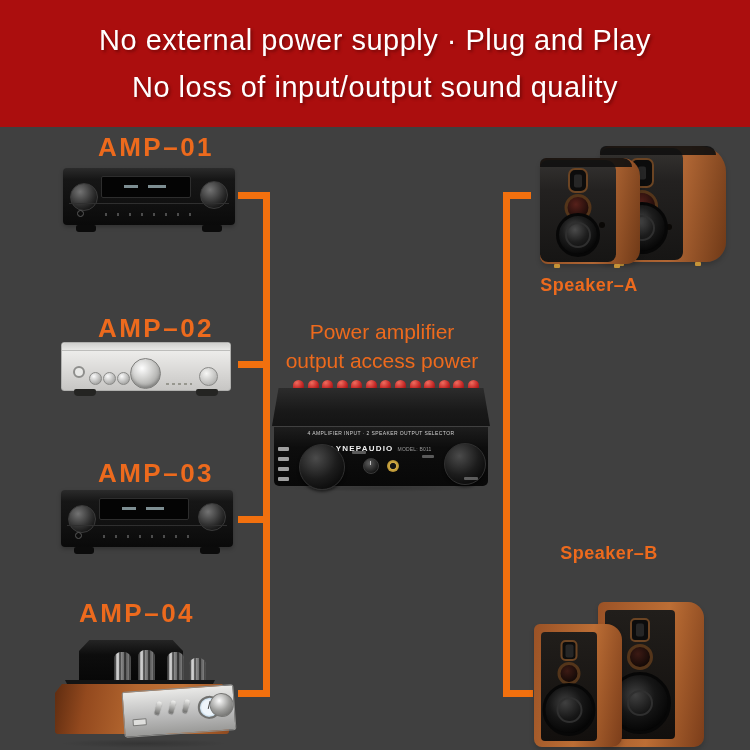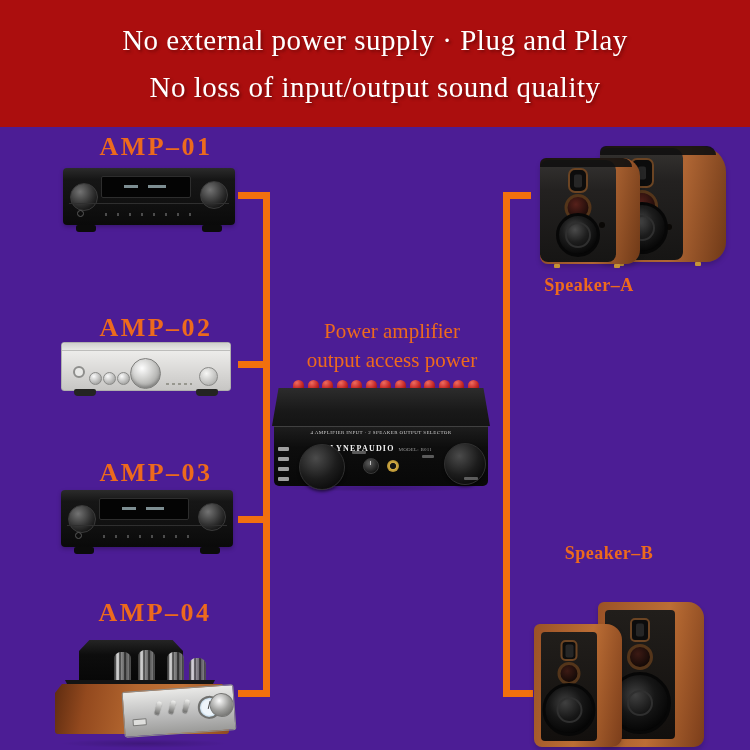--- a/index.html
+++ b/index.html
@@ -1,31 +1,31 @@
 <!DOCTYPE html>
 <html><head>
 <meta charset="utf-8">
 <style>
   html,body{margin:0;padding:0;background:#fff;}
-  .stage{position:relative;width:750px;height:750px;background:#4c1d95;overflow:hidden;
-         font-family:Liberation Serif, serif;}
+  .stage{position:relative;width:750px;height:750px;background:#404040;overflow:hidden;
+         font-family:Liberation Sans, sans-serif;}
 
   
   .banner{position:absolute;left:0;top:0;width:750px;height:127px;background:#ab0e0e;
           display:flex;flex-direction:column;align-items:center;justify-content:center;gap:14px;}
   .banner .bl{color:#ffffff;font-size:29px;letter-spacing:.5px;white-space:nowrap;
               text-shadow:2px 2px 3px rgba(60,0,0,.45);}
 
   
   .lbl{position:absolute;color:#ed6a1d;font-weight:700;white-space:nowrap;
        transform:translate(-50%,-50%);}
   .lbl.amp{font-size:26px;letter-spacing:2.5px;}
   .lbl.spk{font-size:18px;letter-spacing:.5px;}
   .caption{position:absolute;color:#ed6a1d;font-size:21px;line-height:29px;text-align:center;
-           transform:translateX(-50%);white-space:nowrap;margin-left:10px;}
+           transform:translateX(-50%);white-space:nowrap;}
 
   
   .ln{position:absolute;background:#f2700e;}
 
   
   .avr{position:absolute;width:172px;height:66px;}
   .avr .body{position:absolute;left:0;top:2px;width:172px;height:57px;border-radius:4px;
              background:linear-gradient(180deg,#2b2b2b 0%,#161616 20%,#101010 65%,#0a0a0a 100%);
              box-shadow:0 2px 4px rgba(0,0,0,.25);}
   .avr .knob{position:absolute;width:26px;height:26px;border-radius:50%;border:1px solid #3a3a3a;
@@ -196,21 +196,21 @@
 <div class="stage">
 
   <div class="banner">
     <div class="bl">No external power supply  ·  Plug and Play</div>
     <div class="bl">No loss of input/output sound quality</div>
   </div>
 
   <div class="lbl amp" style="left:156px;top:147px">AMP–01</div>
   <div class="lbl amp" style="left:156px;top:328px">AMP–02</div>
   <div class="lbl amp" style="left:156px;top:473px">AMP–03</div>
-  <div class="lbl amp" style="left:155px;top:613px">AMP–04</div>
+  <div class="lbl amp" style="left:137px;top:613px">AMP–04</div>
 
   <div class="lbl spk" style="left:589px;top:285px">Speaker–A</div>
   <div class="lbl spk" style="left:609px;top:553px">Speaker–B</div>
 
   <div class="caption" style="left:382px;top:317px">
     <div>Power amplifier</div>
     <div>output access power</div>
   </div>
 
   <div class="ln" style="left:263px;top:192px;width:7px;height:505px"></div>

